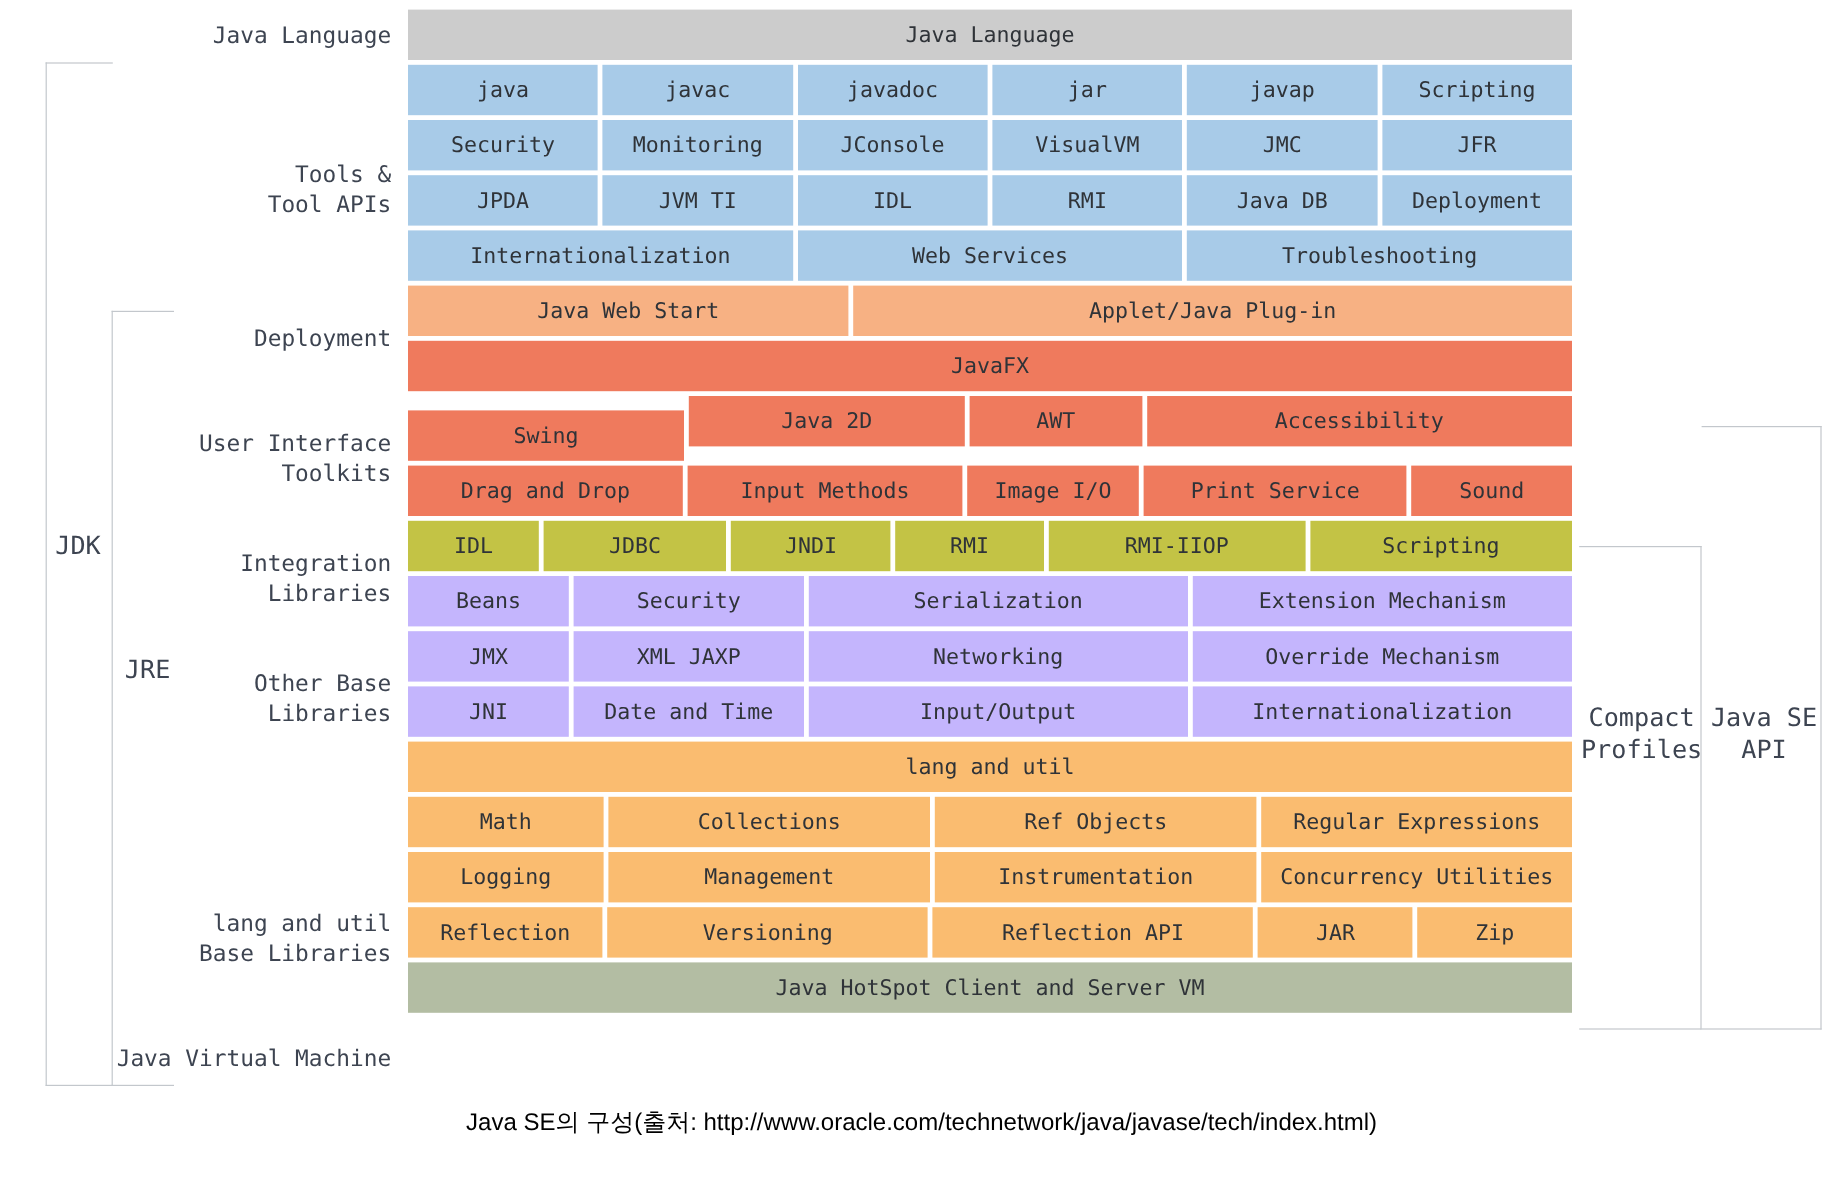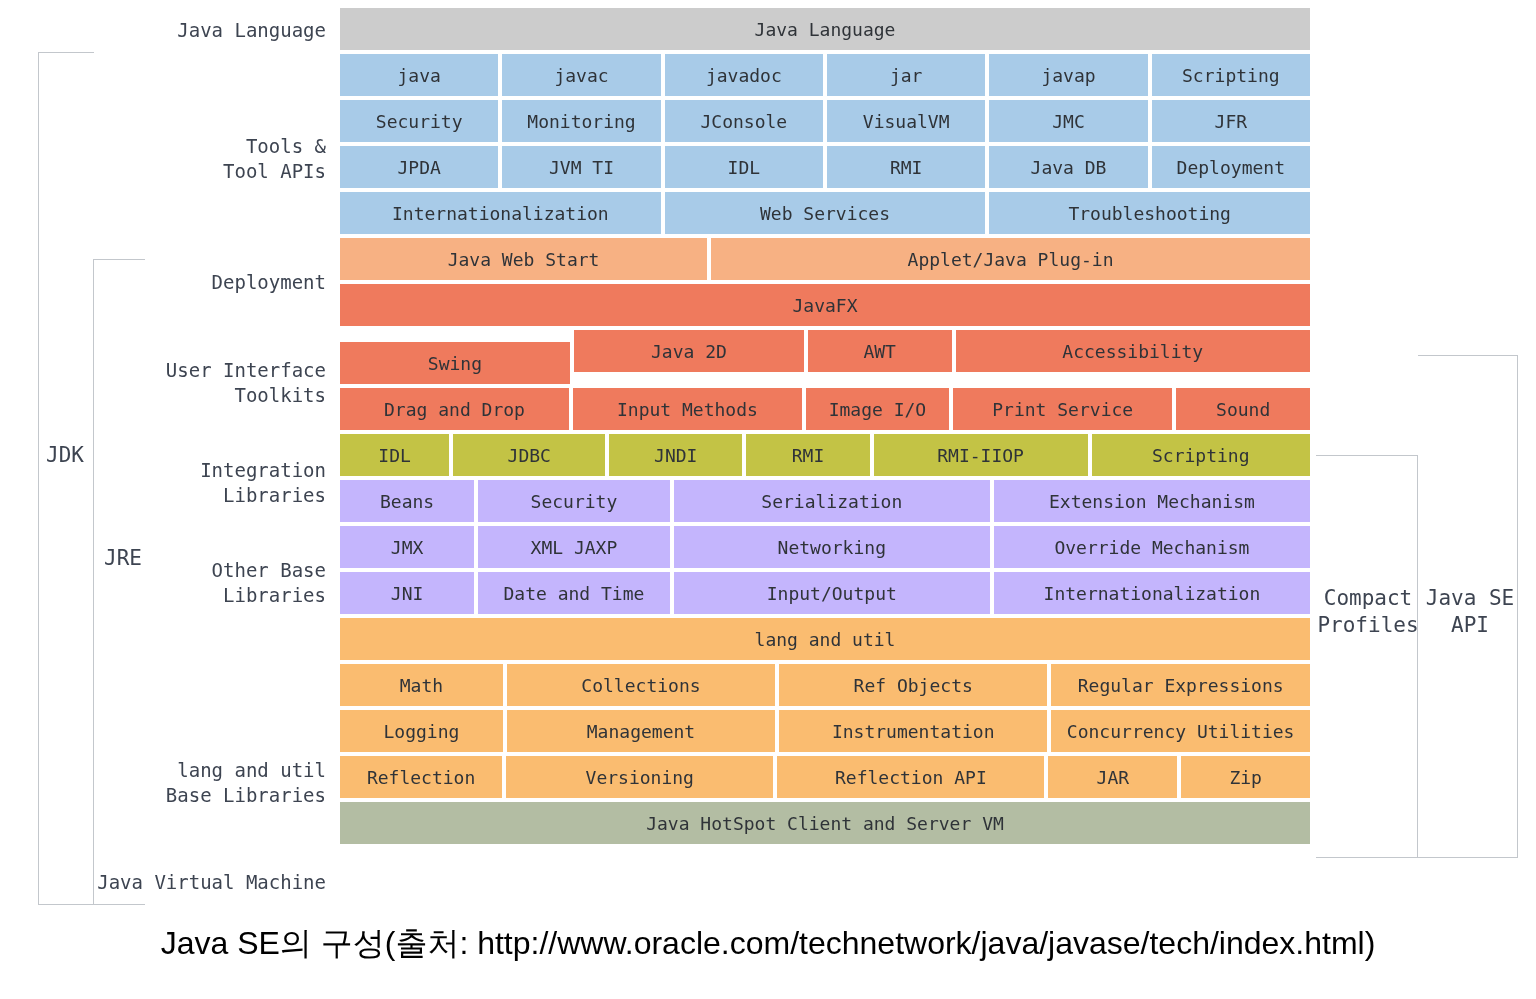--- a/index.html
+++ b/index.html
@@ -58,21 +58,21 @@
   .c-other  {background:#c4b5fd;}
   .c-util   {background:#fabc70;}
   .c-jvm    {background:#b3bda3;}
 
   
   #caption{
     position:absolute;
     left:0;top:922px;width:1536px;
     text-align:center;
     font-family:"Liberation Sans","DejaVu Sans",sans-serif;
-    font-size:32px;
+    font-size:20px;
     color:#000;
   }
 </style>
 </head>
 <body>
 
 <div id="stage">
 
   <div class="bracket left" style="left:38px;top:52px;width:56px;height:853px;"></div>
   <div class="brlabel" style="left:30px;top:442px;width:70px;">JDK</div>

